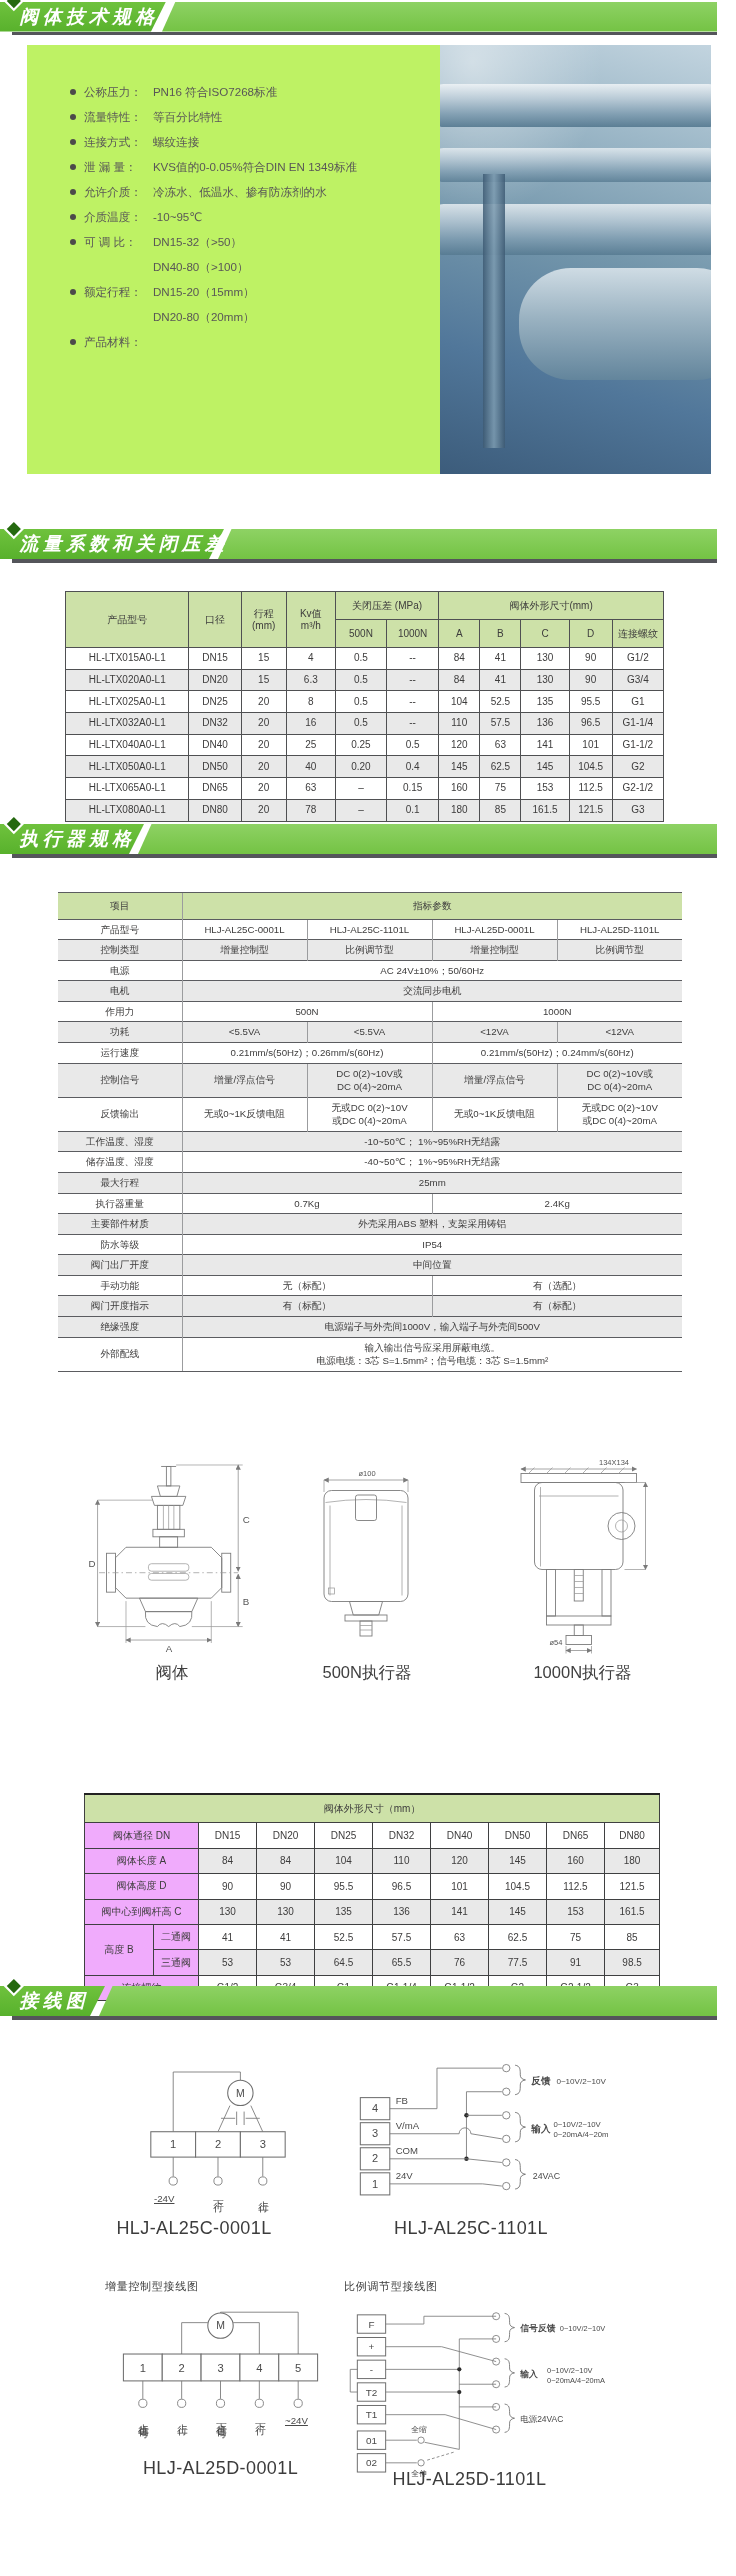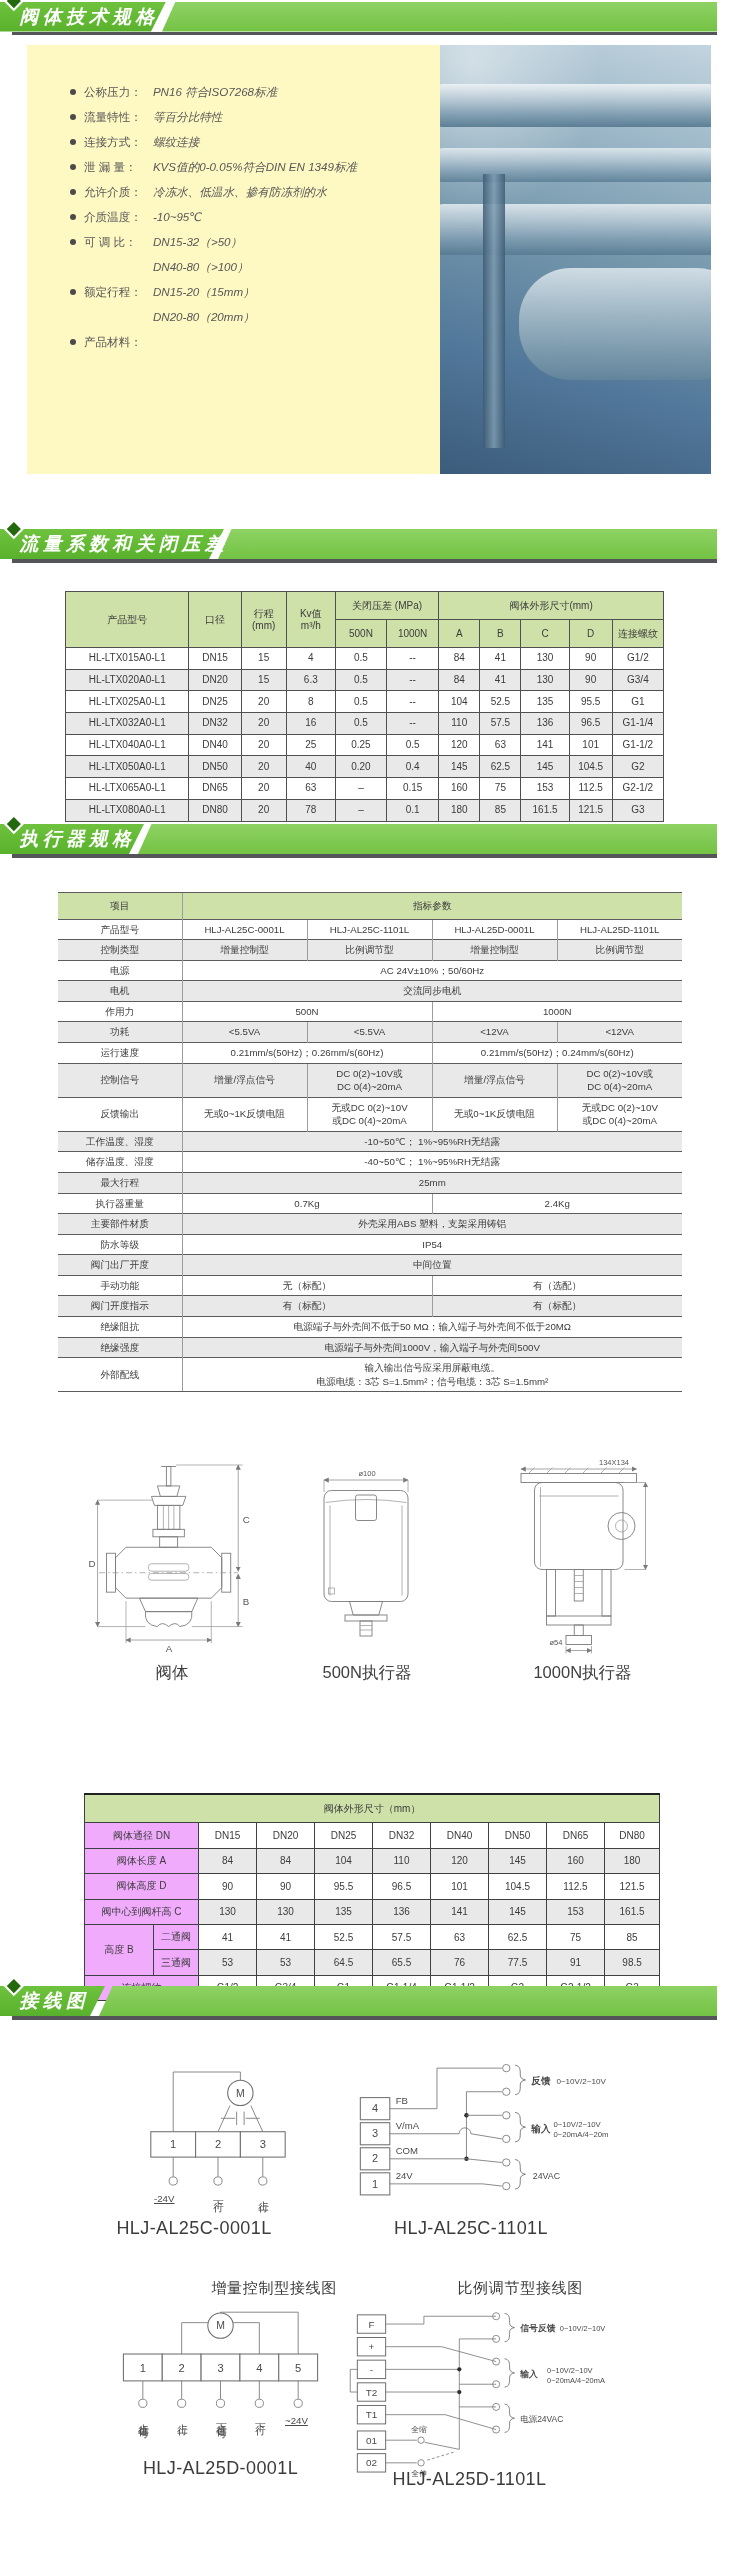--- a/index.html
+++ b/index.html
@@ -10,39 +10,39 @@
   .banner .dark{position:absolute;top:0;left:0;height:30px;background:linear-gradient(180deg,#6fc23d,#58b12c);
         clip-path:polygon(0 0,100% 0,calc(100% - 15px) 100%,0 100%);}
   .banner .light{position:absolute;top:0;right:0;height:30px;background:linear-gradient(180deg,#8ed264,#74c344);
         clip-path:polygon(13.5px 0,100% 0,100% 100%,0 100%);}
   .banner .bshadow{position:absolute;top:30px;left:12px;right:0;height:3.7px;background:#54555a;}
   .banner .diamond{position:absolute;top:-5.2px;left:9px;width:9.7px;height:9.7px;background:#25690f;
         transform:rotate(45deg);z-index:3;box-shadow:0 0 0 2.2px #fff;}
   .banner .btext{position:relative;z-index:2;display:inline-block;padding:0 0 0 19.5px;line-height:30px;
         color:#fff;font-size:18.7px;font-weight:bold;font-style:italic;letter-spacing:4.5px;white-space:nowrap;}
   
-  .graybox{position:absolute;top:45px;left:27px;width:684px;height:429px;background:#fef9c3;}
+  .graybox{position:absolute;top:45px;left:27px;width:684px;height:429px;background:#bef264;}
   .photo{position:absolute;top:0;left:413px;width:271px;height:429px;overflow:hidden;
         background:linear-gradient(196deg,#c2d4df 0%,#9db8c8 22%,#7396ab 48%,#51779a 74%,#3c5c7b 100%);}
   .photo .pipe{position:absolute;left:-7.5px;right:-7.5px;border-radius:10.5px;
         background:linear-gradient(180deg,#eef3f6 0%,#b9cad6 35%,#7e9cb0 70%,#54788f 100%);opacity:.9;}
   .photo .p1{top:9%;height:10%;}
   .photo .p2{top:24%;height:8%;opacity:.75;}
   .photo .p3{top:37%;height:12%;opacity:.8;}
   .photo .tank{position:absolute;right:-14%;top:52%;width:85%;height:26%;border-radius:52px;
         background:linear-gradient(180deg,#d7e2e9 0%,#9fb6c4 45%,#64869c 100%);opacity:.92;}
   .photo .col{position:absolute;left:16%;top:30%;width:8%;height:64%;
         background:linear-gradient(90deg,#3d5a73,#7d9cb1 50%,#3d5a73);opacity:.85;}
   .photo .glow{position:absolute;left:0;top:0;width:60%;height:40%;
         background:radial-gradient(ellipse at 20% 10%,rgba(255,255,255,.5),rgba(255,255,255,0) 70%);}
   .bullets{position:absolute;top:34px;left:15px;width:393px;list-style:none;margin:0;padding:0;}
   .bullet-item{display:flex;align-items:flex-start;font-size:11.6px;color:#595757;}
   .bullet-item .dot{flex:0 0 6px;width:6px;height:6px;border-radius:50%;background:#4c4a4a;margin:9.7px 7.5px 0 28.4px;}
   .bullet-item .blabel{flex:0 0 69px;line-height:25px;white-space:nowrap;}
-  .bullet-item .blines{flex:1;font-style:italic;}
+  .bullet-item .blines{flex:1;}
   .bullet-item .bline{line-height:25px;white-space:nowrap;}
   
   table{border-collapse:collapse;table-layout:fixed;}
   td,th{text-align:center;vertical-align:middle;font-weight:normal;}
   
   .t1{position:absolute;top:591px;left:65px;width:599px;font-size:10px;color:#3d3c3c;}
   .t1 th,.t1 td{border:0.7px solid #4f5052;white-space:pre-line;line-height:1.2;}
   .t1 thead th{background:#cde1a8;height:25px;}
   .t1 tbody td{height:18.7px;background:#fff;}
   .t1 tbody tr:nth-child(even) td{background:#e9e9e9;}
@@ -66,21 +66,21 @@
   .cap{position:absolute;text-align:center;font-size:16.5px;color:#3f3f3f;}
   svg text{fill:#4a4a4a;font-family:"Liberation Sans","DejaVu Sans",sans-serif;}
   svg .ln{stroke:#7c7c7c;stroke-width:1.2;fill:none;}
   svg .thin{stroke:#9a9a9a;stroke-width:1;fill:none;}
   svg .boxl{stroke:#6e6e6e;stroke-width:1.4;fill:#fff;}
   svg .dim{stroke:#8a8a8a;stroke-width:1;fill:none;}
   svg .dot{fill:#2d2d2d;}
   svg .dimtext{font-size:13px;fill:#555;}
   svg .smalltext{font-size:10px;fill:#555;}
   
-  .wt{position:absolute;text-align:right;font-size:15px;color:#3c3c3c;letter-spacing:0.7px;}
+  .wt{position:absolute;text-align:left;font-size:11px;color:#3c3c3c;letter-spacing:0.7px;}
   .wcap{position:absolute;text-align:center;font-size:18px;color:#3c3c3c;letter-spacing:0.4px;}
   .diag{position:absolute;}
   .diag .vlabel{position:absolute;writing-mode:vertical-rl;text-orientation:upright;
         font-size:10.5px;color:#4a4a4a;letter-spacing:1.5px;}
   .diag .hlabel{position:absolute;font-size:9.7px;color:#4a4a4a;white-space:nowrap;text-decoration:underline;}
   .hidden-defs{position:absolute;width:0;height:0;}
 </style>
 </head>
 <body>
 
@@ -441,24 +441,20 @@
         <tr>
           <td class="lbl">手动功能</td>
           <td colspan="2">无（标配）</td>
           <td colspan="2">有（选配）</td>
         </tr>
         <tr class="g">
           <td class="lbl">阀门开度指示</td>
           <td colspan="2">有（标配）</td>
           <td colspan="2">有（标配）</td>
         </tr>
-        <tr>
-          <td class="lbl">绝缘阻抗</td>
-          <td colspan="4">电源端子与外壳间不低于50 MΩ；输入端子与外壳间不低于20MΩ</td>
-        </tr>
         <tr class="g">
           <td class="lbl">绝缘强度</td>
           <td colspan="4">电源端子与外壳间1000V，输入端子与外壳间500V</td>
         </tr>
         <tr>
           <td class="lbl">外部配线</td>
           <td colspan="4">输入输出信号应采用屏蔽电缆。
 电源电缆：3芯 S=1.5mm²；信号电缆：3芯 S=1.5mm²</td>
         </tr>
       </tbody>

